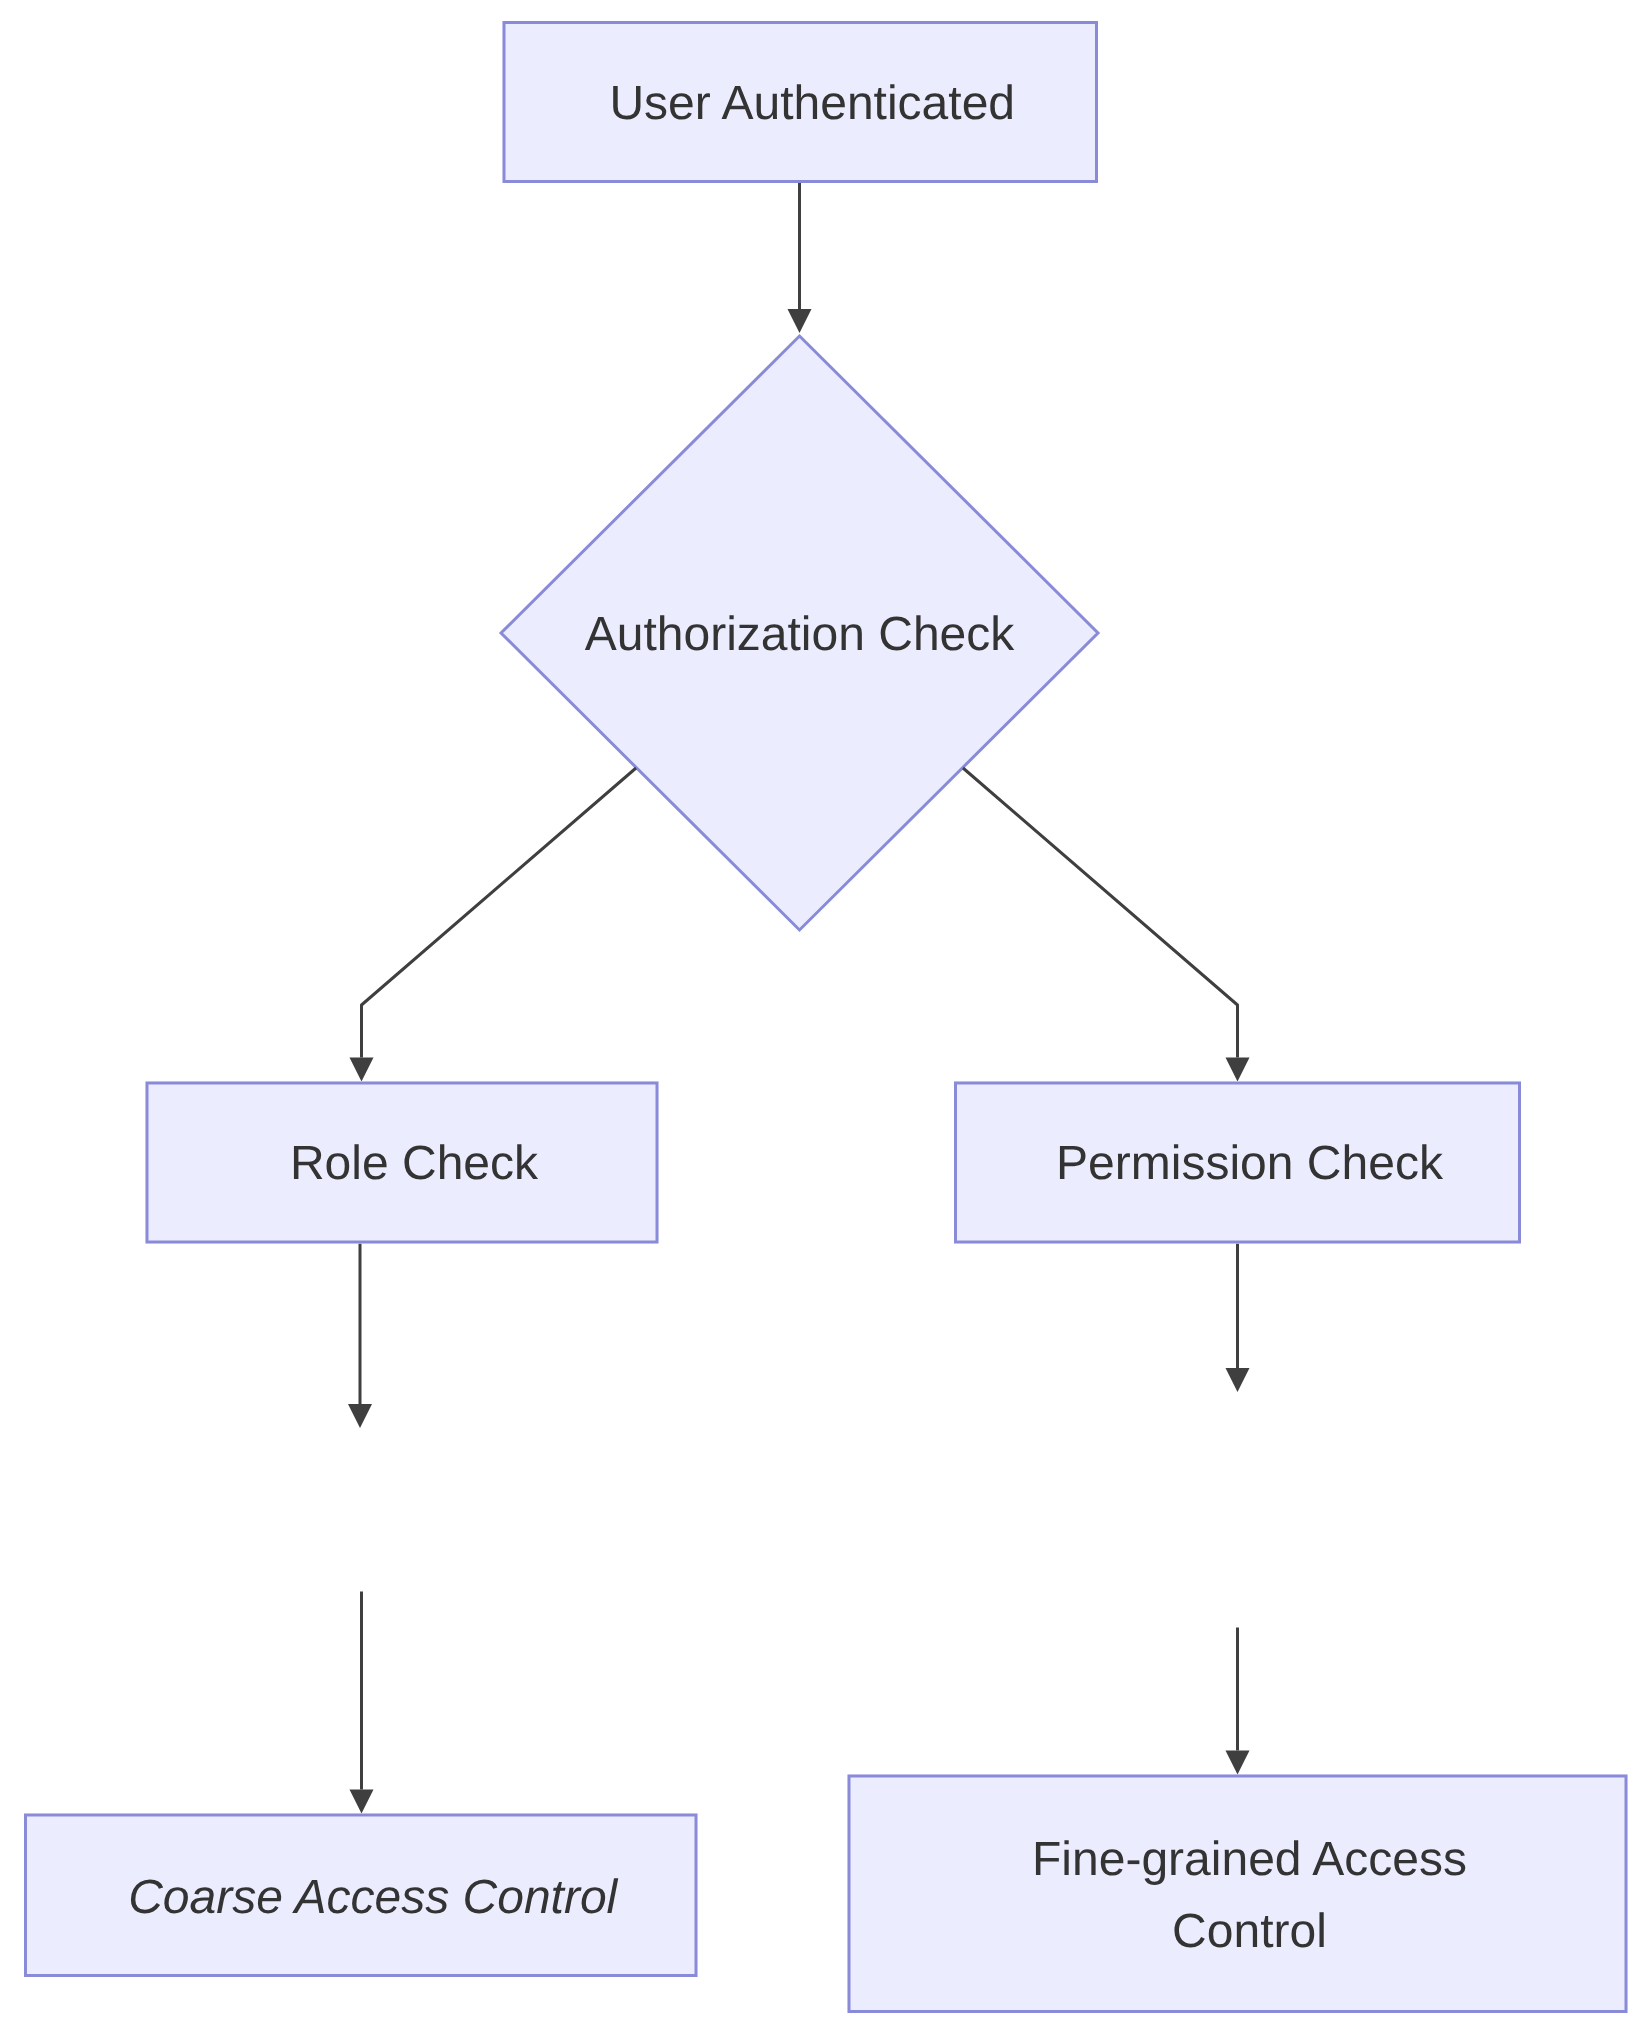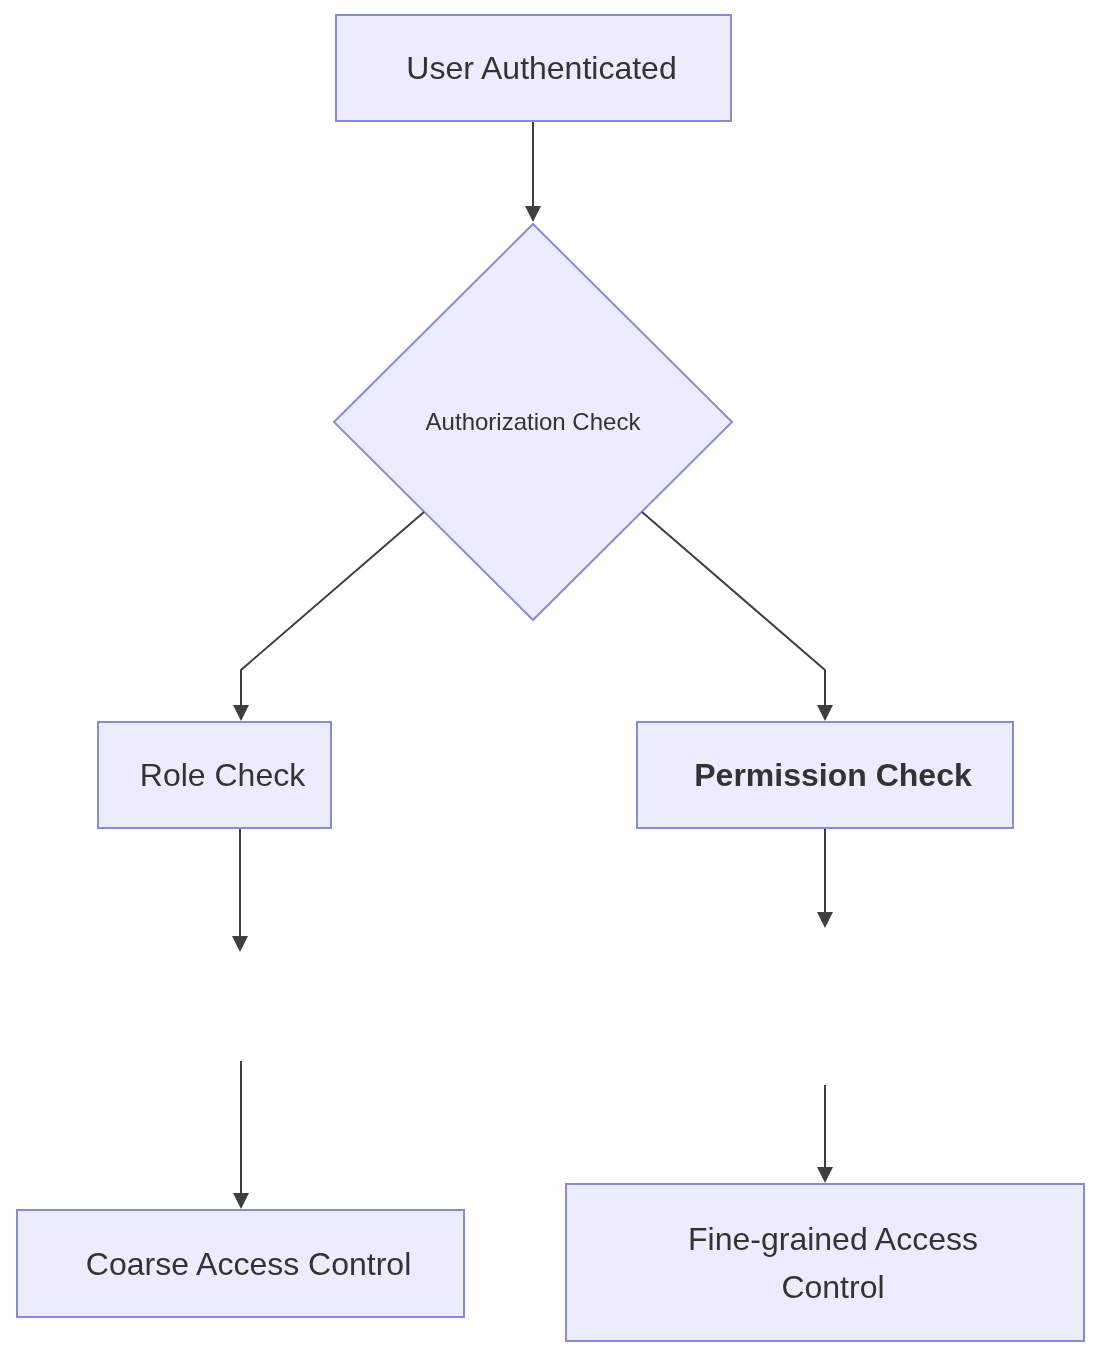--- a/index.html
+++ b/index.html
@@ -49,35 +49,35 @@
     display:flex;
     align-items:center;
     justify-content:center;
     text-align:center;
     white-space:pre-line;
     padding-left:16px;
   }
   .diamond-label{
     position:absolute;
     color:var(--text);
-    font-size:24px;
+    font-size:32px;
     line-height:48px;
     display:flex;
     align-items:center;
     justify-content:center;
     text-align:right;
     white-space:pre-line;
   }
   
   .n-user-auth {left:335px; top:14px;   width:397px; height:108px;}
-  .n-role      {left:97px;  top:721px;  width:235px; height:108px;}
-  .n-perm      {left:636px; top:721px;  width:378px; height:108px;font-weight:bold;}
+  .n-role      {left:97px;  top:721px;  width:342px; height:108px;}
+  .n-perm      {left:636px; top:721px;  width:378px; height:108px;}
   .n-admin     {left:47px;  top:952px;  width:388px; height:109px;}
   .n-delete    {left:565px; top:928px;  width:522px; height:157px;}
-  .n-coarse    {left:16px;  top:1209px; width:449px; height:109px;}
+  .n-coarse    {left:16px;  top:1209px; width:449px; height:109px;font-style:italic;}
   .n-fine      {left:565px; top:1183px; width:520px; height:159px;}
   .l-authz     {left:373px; top:398px;  width:320px; height:48px;}
 </style>
 </head>
 <body>
 
 <div class="canvas">
 
   <svg class="edges-layer" viewBox="0 0 1101 1357" xmlns="http://www.w3.org/2000/svg">
 

